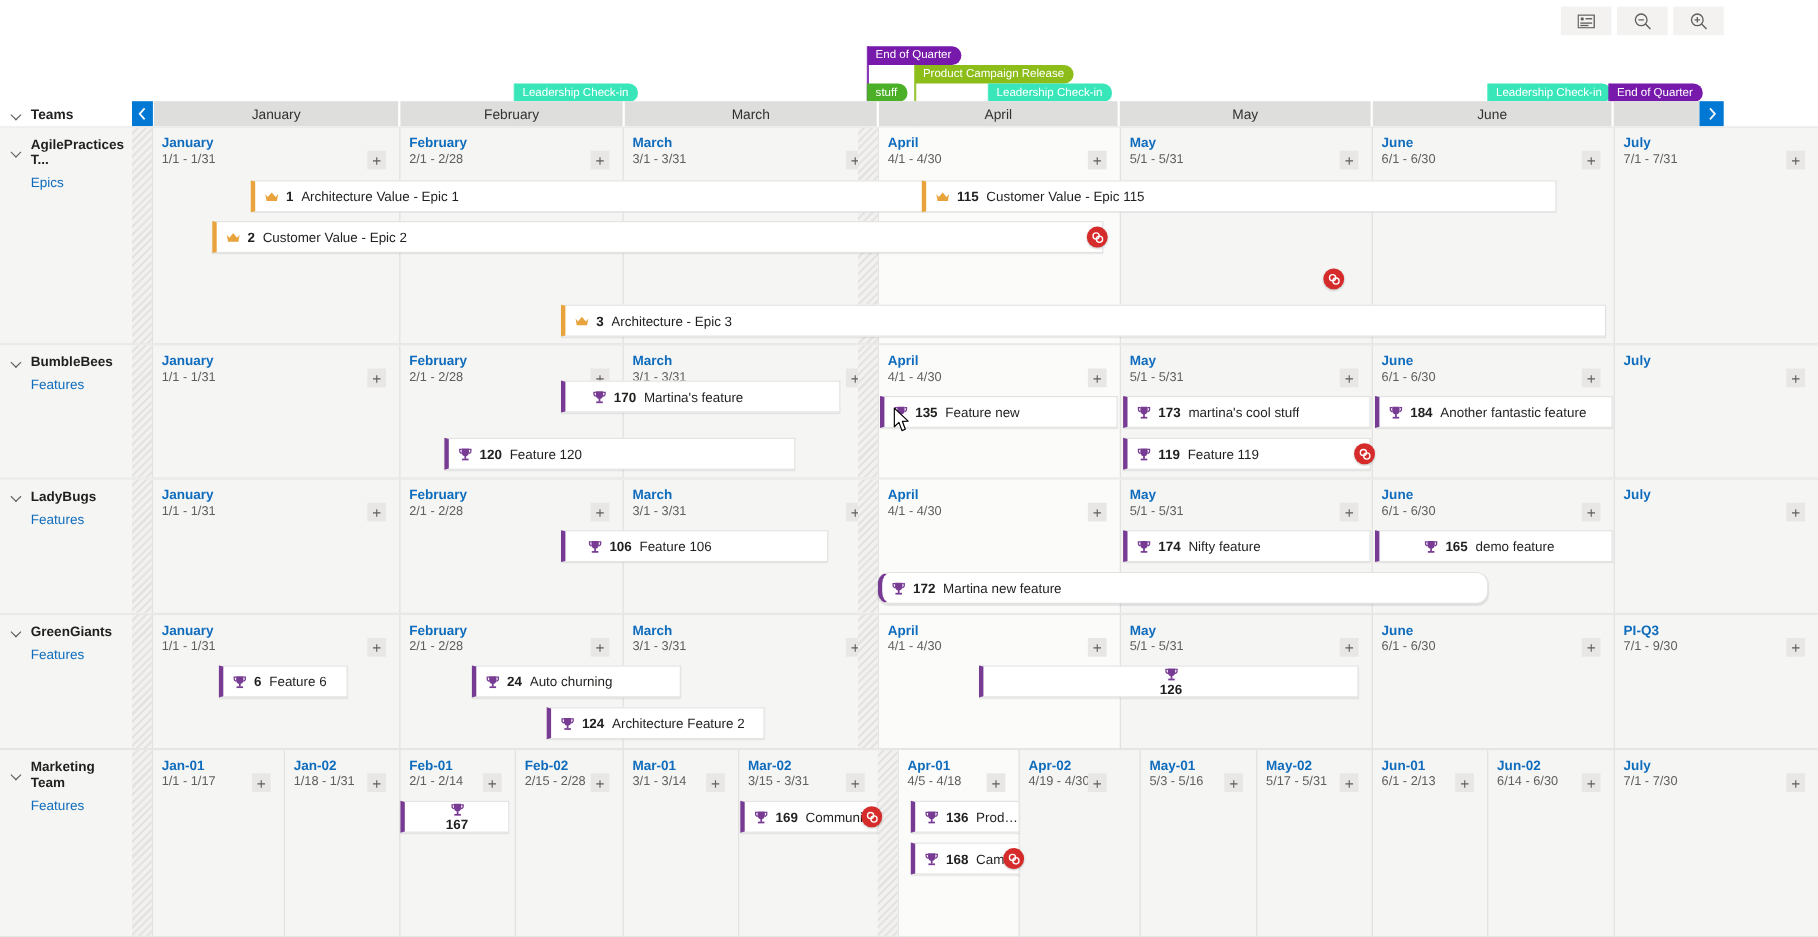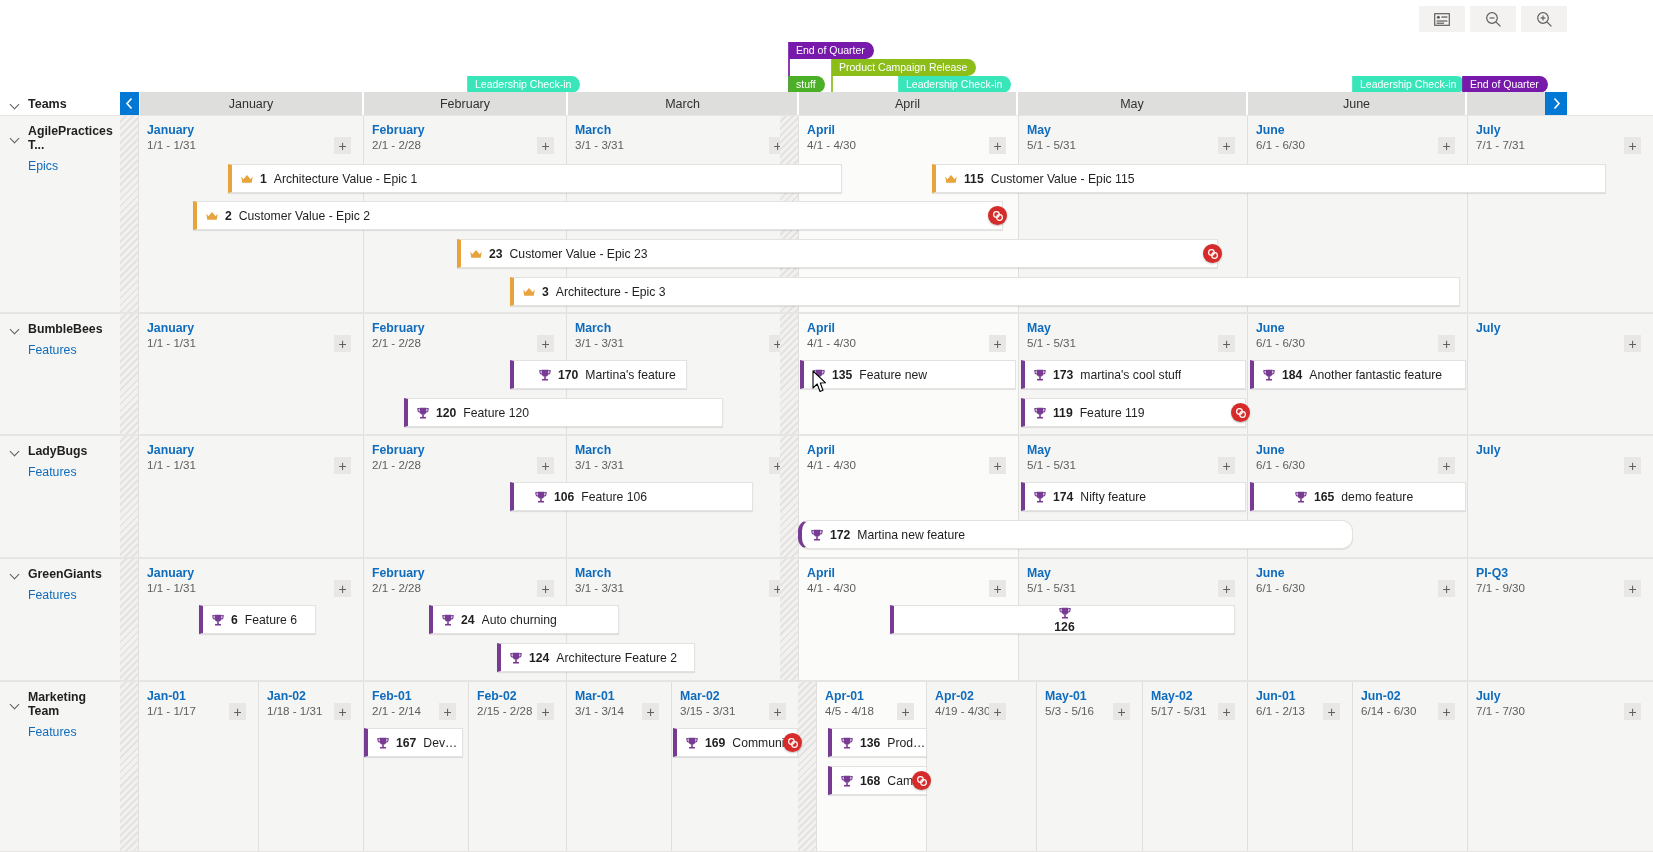--- a/index.html
+++ b/index.html
@@ -198,46 +198,39 @@
         </div>
         <div class="addbtn" style="left:156px">+</div>
       </div>
       <div class="card epic" style="left: 228px; top: 48px; width: 614px;">
         <span class="ic"><svg viewBox="0 0 16 16">
             <path d="M1.4 5.1 L3.9 8.2 L8 3.4 L12.1 8.2 L14.6 5.1 L13.4 12.2 L2.6 12.2 Z" fill="#e8a33d"></path>
           </svg></span>
         <span class="cid">1</span>
         <span class="ctitle">Architecture Value - Epic 1</span>
       </div>
-      <div class="card epic" style="left: 932px; top: 48px; width: 674px;">
+      <div class="card epic" style="left: 838px; top: 48px; width: 577px;">
         <span class="ic"><svg viewBox="0 0 16 16">
             <path d="M1.4 5.1 L3.9 8.2 L8 3.4 L12.1 8.2 L14.6 5.1 L13.4 12.2 L2.6 12.2 Z" fill="#e8a33d"></path>
           </svg></span>
         <span class="cid">115</span>
         <span class="ctitle">Customer Value - Epic 115</span>
       </div>
       <div class="card epic" style="left: 193px; top: 85px; width: 810px;">
         <span class="ic"><svg viewBox="0 0 16 16">
             <path d="M1.4 5.1 L3.9 8.2 L8 3.4 L12.1 8.2 L14.6 5.1 L13.4 12.2 L2.6 12.2 Z" fill="#e8a33d"></path>
           </svg></span>
         <span class="cid">2</span>
         <span class="ctitle">Customer Value - Epic 2</span>
       </div>
       <div class="depbadge" style="left: 988px; top: 90px;">
         <svg width="12" height="12" viewBox="0 0 14 14">
           <circle cx="5.2" cy="5.2" r="3.3" fill="none" stroke="#fff" stroke-width="1.4"></circle>
           <circle cx="8.8" cy="8.8" r="3.3" fill="none" stroke="#fff" stroke-width="1.4"></circle>
         </svg>
-      </div>
-      <div class="card epic" style="left: 457px; top: 123px; width: 761px;">
-        <span class="ic"><svg viewBox="0 0 16 16">
-            <path d="M1.4 5.1 L3.9 8.2 L8 3.4 L12.1 8.2 L14.6 5.1 L13.4 12.2 L2.6 12.2 Z" fill="#e8a33d"></path>
-          </svg></span>
-        <span class="cid">23</span>
-        <span class="ctitle">Customer Value - Epic 23</span>
       </div>
       <div class="depbadge" style="left: 1203px; top: 128px;">
         <svg width="12" height="12" viewBox="0 0 14 14">
           <circle cx="5.2" cy="5.2" r="3.3" fill="none" stroke="#fff" stroke-width="1.4"></circle>
           <circle cx="8.8" cy="8.8" r="3.3" fill="none" stroke="#fff" stroke-width="1.4"></circle>
         </svg>
       </div>
       <div class="card epic" style="left: 510px; top: 161px; width: 950px;">
         <span class="ic"><svg viewBox="0 0 16 16">
             <path d="M1.4 5.1 L3.9 8.2 L8 3.4 L12.1 8.2 L14.6 5.1 L13.4 12.2 L2.6 12.2 Z" fill="#e8a33d"></path>
@@ -298,21 +291,21 @@
         </div>
         <div class="addbtn" style="left:190px">+</div>
       </div>
       <div class="itercol" style="left: 1467px; width: 186px;">
         <div class="iterhead">
           <div class="itername">July</div>
           <div class="iterdates"></div>
         </div>
         <div class="addbtn" style="left:156px">+</div>
       </div>
-      <div class="card feature" style="left: 510px; top: 46px; width: 177px; padding-left: 24px;">
+      <div class="card feature" style="left: 510px; top: 32px; width: 254px; padding-left: 24px;">
         <span class="ic"><svg viewBox="0 0 16 16">
             <path d="M4.2 2 H11.8 V6.2 C11.8 8.5 10.1 10 8 10 C5.9 10 4.2 8.5 4.2 6.2 Z" fill="#773b93"></path>
             <path d="M4.2 3 H2.2 V4.6 C2.2 6.1 3.1 6.9 4.4 7.0" fill="none" stroke="#773b93" stroke-width="1.3"></path>
             <path d="M11.8 3 H13.8 V4.6 C13.8 6.1 12.9 6.9 11.6 7.0" fill="none" stroke="#773b93" stroke-width="1.3"></path>
             <rect x="7.1" y="9.6" width="1.8" height="3.1" fill="#773b93"></rect>
             <rect x="4.6" y="12.5" width="6.8" height="1.8" fill="#773b93"></rect>
           </svg></span>
         <span class="cid">170</span>
         <span class="ctitle">Martina's feature</span>
       </div>
@@ -680,21 +673,21 @@
         </div>
         <div class="addbtn" style="left:85px">+</div>
       </div>
       <div class="itercol" style="left: 1467px; width: 186px;">
         <div class="iterhead">
           <div class="itername">July</div>
           <div class="iterdates">7/1 - 7/30</div>
         </div>
         <div class="addbtn" style="left:156px">+</div>
       </div>
-      <div class="card feature" style="left: 364px; top: 46px; width: 99px;">
+      <div class="card feature" style="left: 364px; top: 46px; width: 99px; flex-direction: column;">
         <span class="ic"><svg viewBox="0 0 16 16">
             <path d="M4.2 2 H11.8 V6.2 C11.8 8.5 10.1 10 8 10 C5.9 10 4.2 8.5 4.2 6.2 Z" fill="#773b93"></path>
             <path d="M4.2 3 H2.2 V4.6 C2.2 6.1 3.1 6.9 4.4 7.0" fill="none" stroke="#773b93" stroke-width="1.3"></path>
             <path d="M11.8 3 H13.8 V4.6 C13.8 6.1 12.9 6.9 11.6 7.0" fill="none" stroke="#773b93" stroke-width="1.3"></path>
             <rect x="7.1" y="9.6" width="1.8" height="3.1" fill="#773b93"></rect>
             <rect x="4.6" y="12.5" width="6.8" height="1.8" fill="#773b93"></rect>
           </svg></span>
         <span class="cid">167</span>
         <span class="ctitle">Develo...</span>
       </div>

